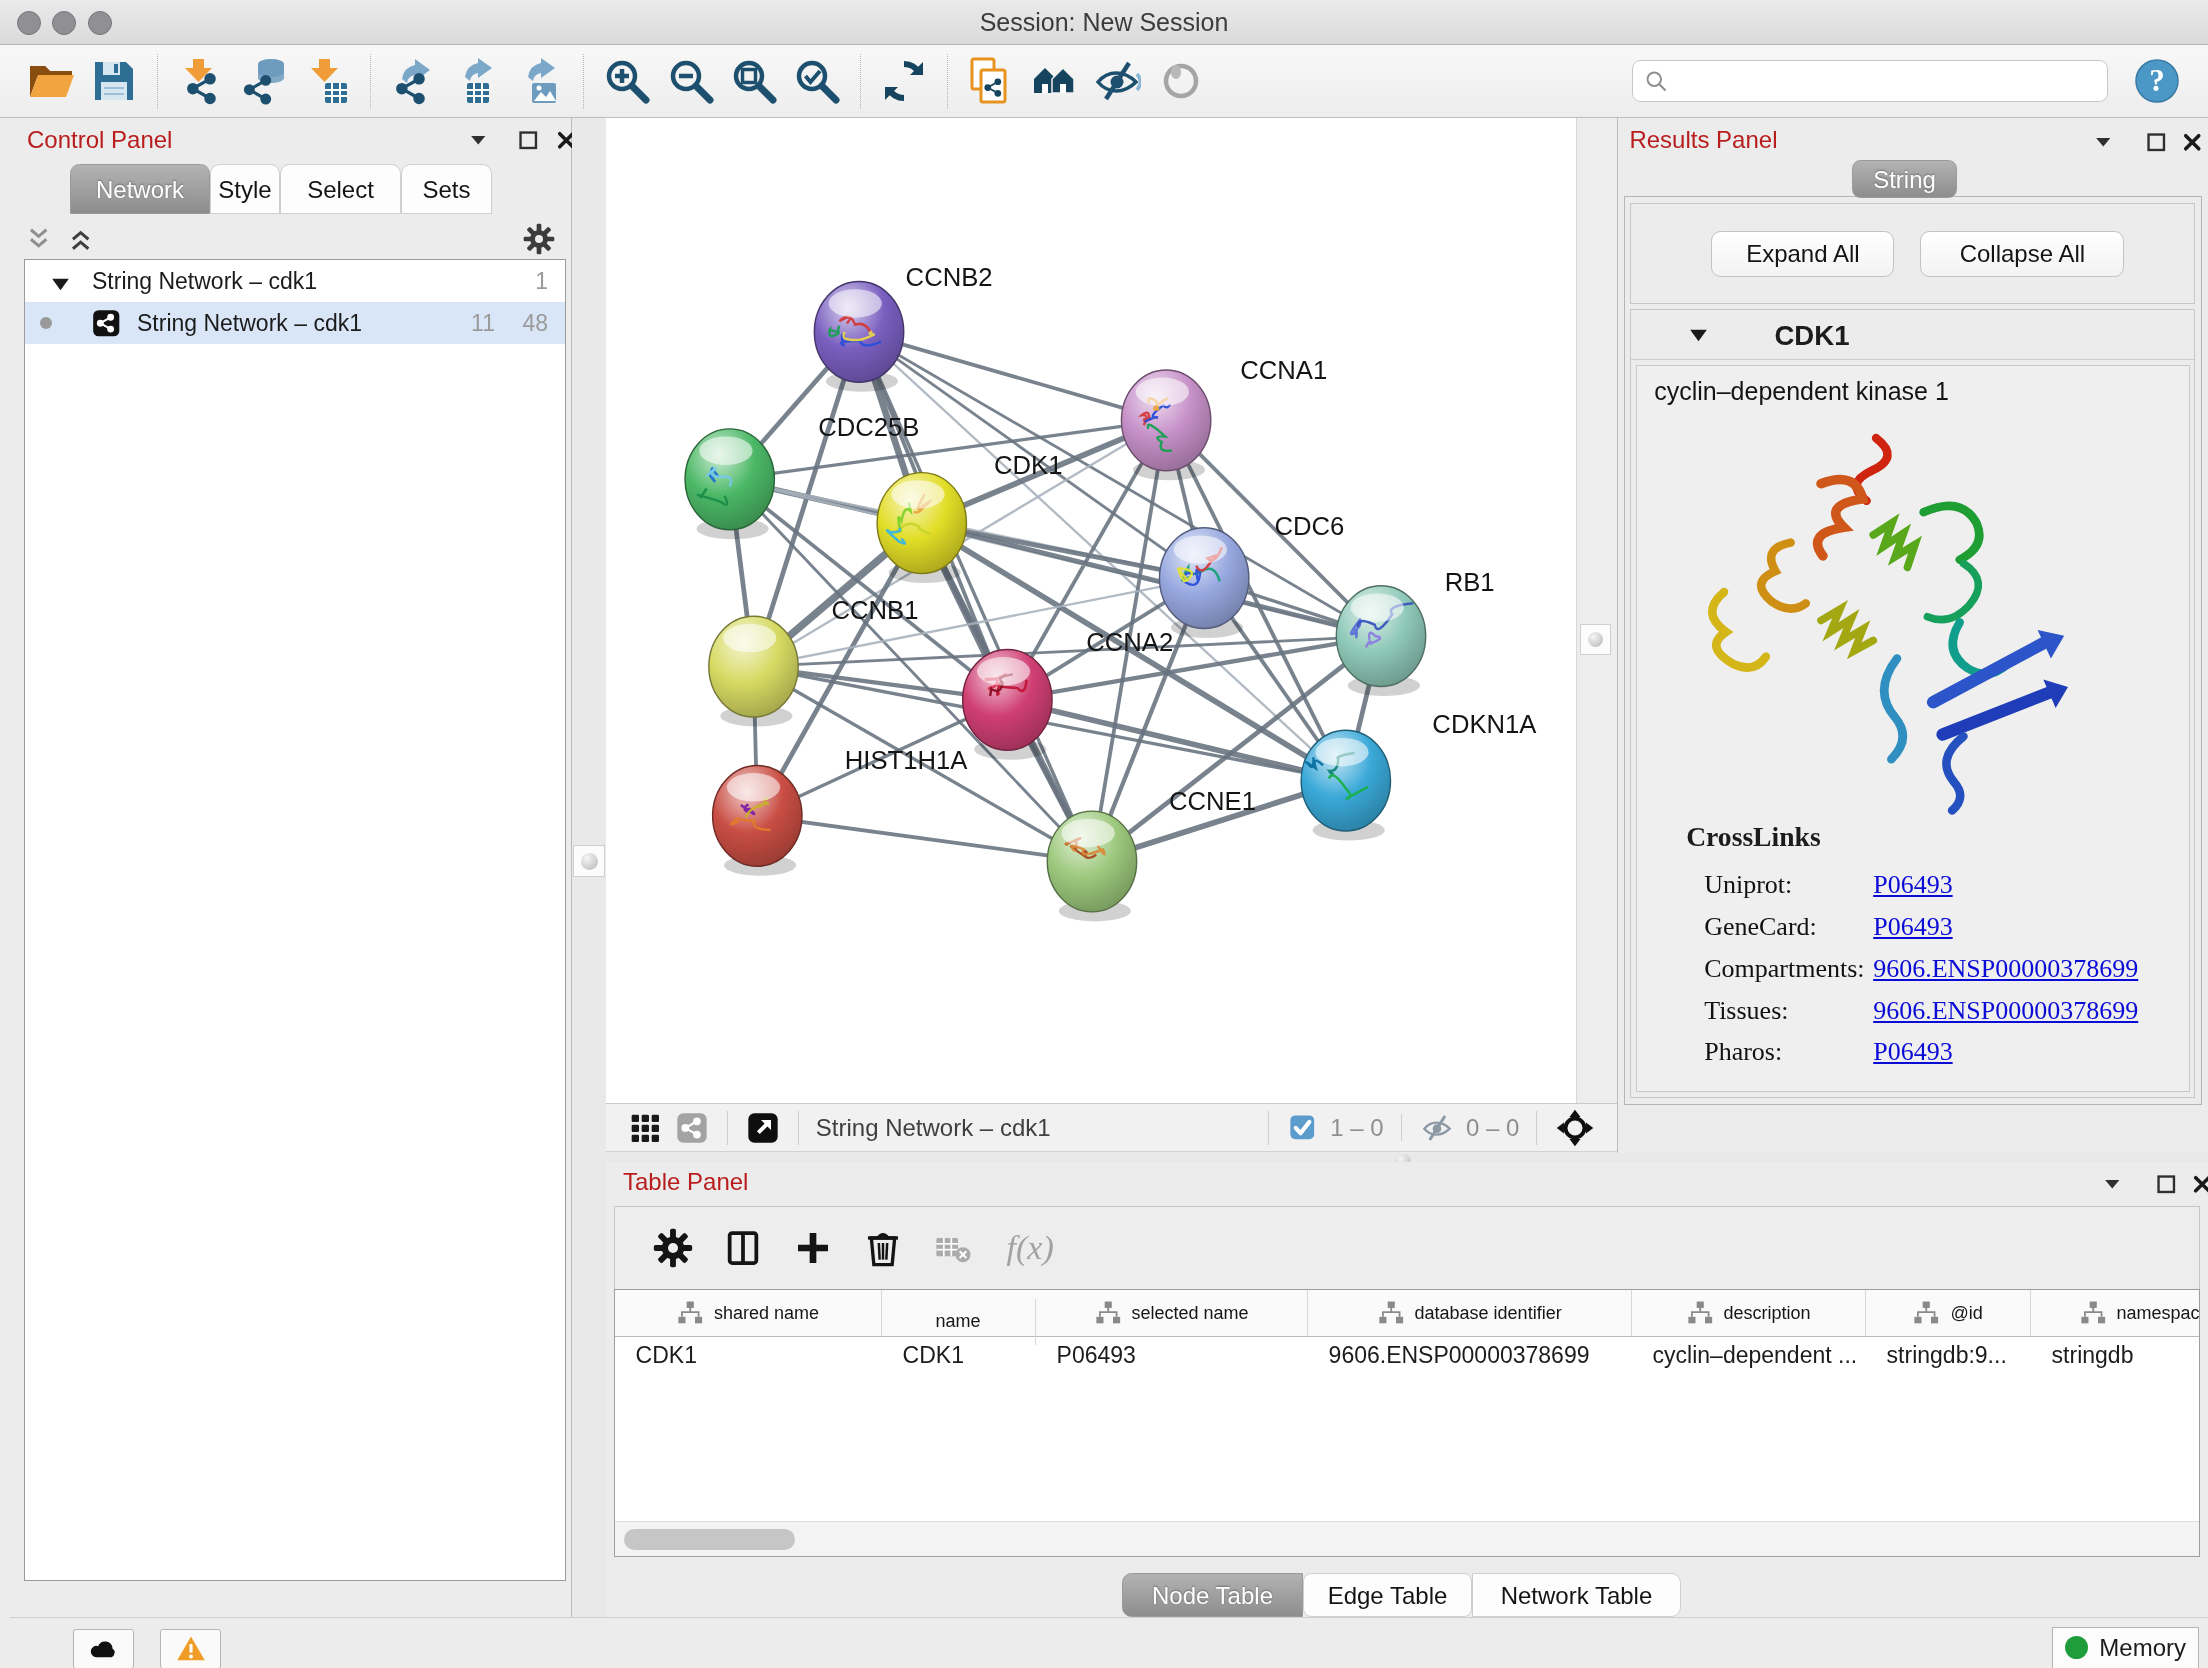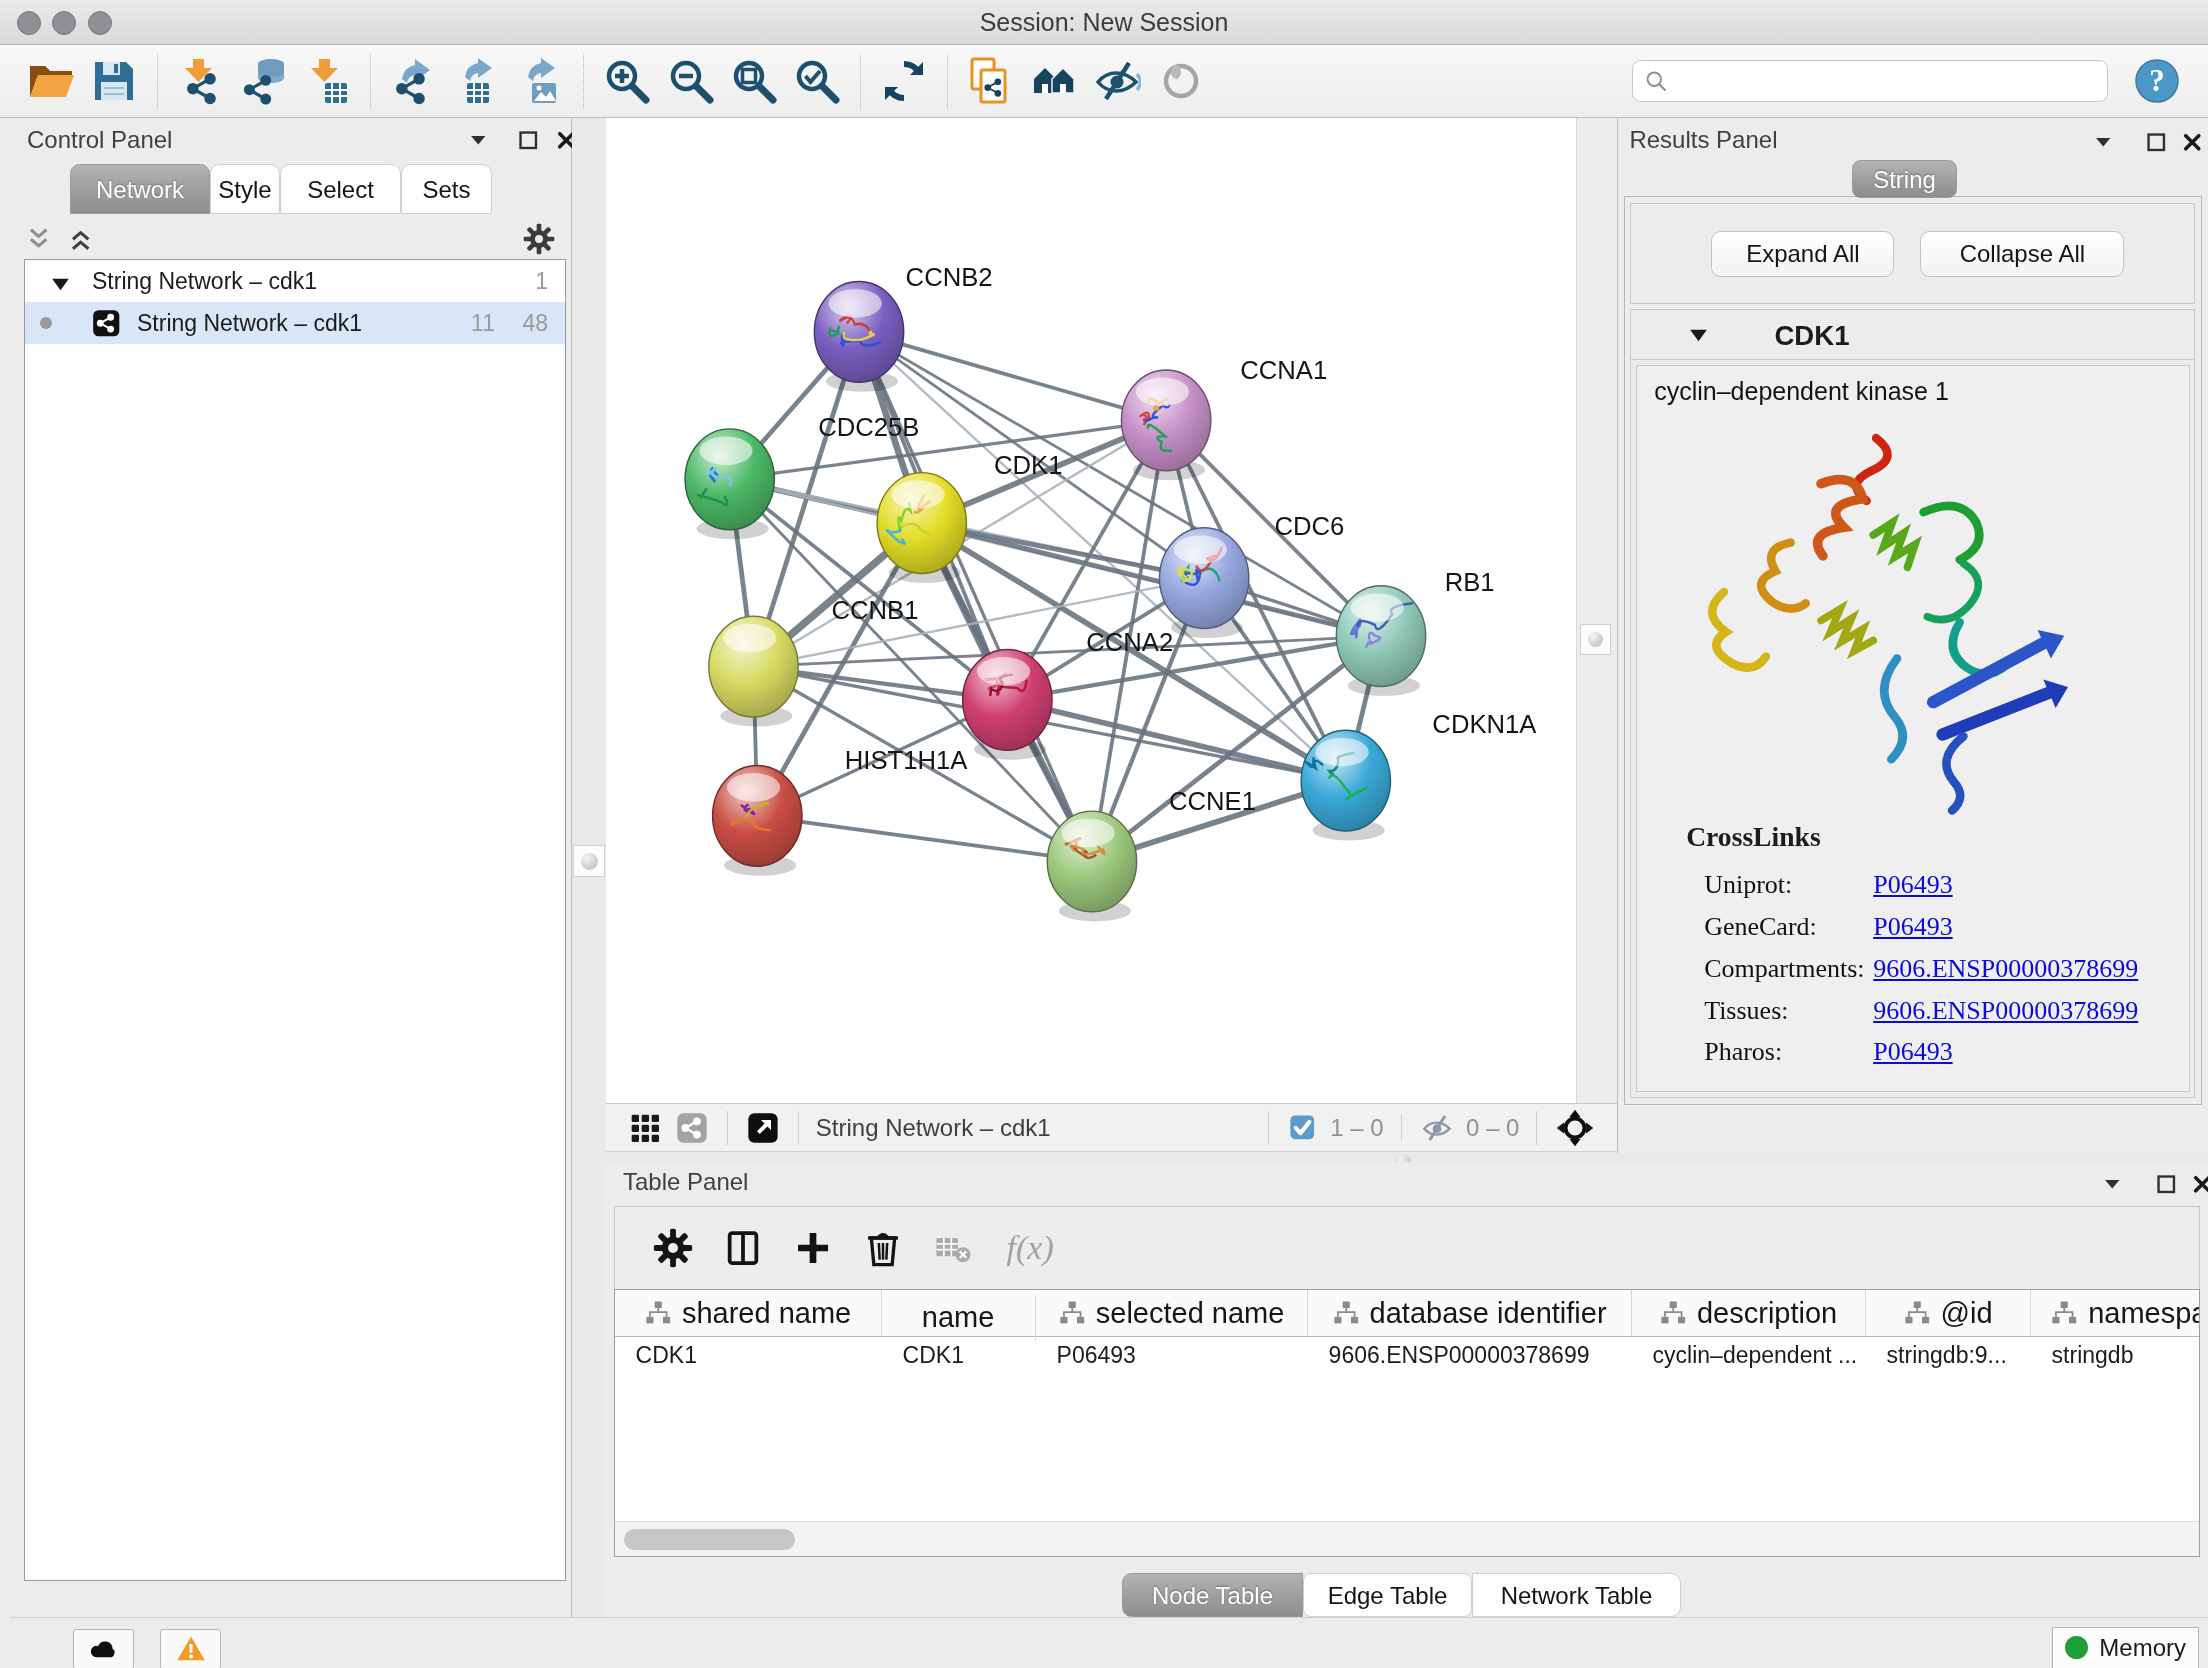--- a/index.html
+++ b/index.html
@@ -18,21 +18,21 @@
     display:flex;align-items:center;padding:0 19px;}
   .tbrow{display:flex;align-items:center;}
   .tbicon{width:48px;height:48px;margin:0 7.6px;display:inline-flex;}
   .tbsep{width:0;height:55px;border-left:1.9px dotted #b5b5b5;margin:0 11.4px;}
   .searchbox{margin-left:auto;width:476px;height:42px;background:#fff;border:1.9px solid #c7c7c7;
     border-radius:8.6px;display:flex;align-items:center;padding:0 9.5px;box-sizing:border-box;}
   .searchbox .sicon{width:27px;height:27px;flex:0 0 auto;}
   .searchbox input{border:none;outline:none;flex:1;font-size:23px;font-family:inherit;background:transparent;}
   .helpbtn{width:48px;height:48px;margin-left:25px;}
   
-  .panel-title{font-size:24px;color:#404040;}
+  .panel-title{font-size:24px;color:#b91c1c;}
   .pico{width:28.5px;height:28.5px;display:inline-block;}
   
   .control-panel{position:absolute;left:0;top:118px;width:571px;height:1499px;background:#ececec;border-right:1px solid #bdbdbd;}
   .cp-head{position:absolute;left:0;top:0;width:100%;height:42px;}
   .cp-head .panel-title{position:absolute;left:27px;top:7.6px;}
   .tabrow{position:absolute;display:flex;}
   .tab{height:50px;line-height:50px;text-align:center;font-size:24px;background:#fdfdfd;color:#141414;
     border:1px solid #cfcfcf;border-radius:9.5px 9.5px 0 0;box-sizing:border-box;}
   .tab.active{background:linear-gradient(#b3b3b3,#8d8d8d);color:#fff;border-color:#9a9a9a;
     text-shadow:0 -1px 1.9px rgba(0,0,0,.35);}
@@ -77,21 +77,21 @@
   
   .table-panel{position:absolute;left:606px;top:1162px;width:1603px;height:455px;background:#ececec;}
   .tp-toolbar{position:absolute;left:7.6px;top:44px;width:1586px;height:84px;box-sizing:border-box;
     background:#ededed;border:1px solid #c6c6c6;display:flex;align-items:center;padding:0 23px;}
   .tp-ic{width:40px;height:40px;margin:0 15px;display:inline-flex;}
   .fx{font-family:"Liberation Serif",serif;font-style:italic;font-size:34px;color:#a2a2a2;margin-left:19px;}
   .tablebox{position:absolute;left:7.6px;top:127px;width:1586px;height:268px;background:#fff;
     border:1px solid #9e9e9e;box-sizing:border-box;overflow:hidden;}
   .thead{position:absolute;left:0;top:0;height:46px;white-space:nowrap;border-bottom:1px solid #b9b9b9;background:#fafafa;}
   .thcell{display:inline-flex;align-items:center;justify-content:center;height:46px;box-sizing:border-box;
-    border-right:1px solid #d8d8d8;font-size:29px;color:#161616;}
+    border-right:1px solid #d8d8d8;font-size:18px;color:#161616;}
   .thcell .cicon{width:28.5px;height:28.5px;margin-right:9.5px;flex:0 0 auto;}
   .trow{position:absolute;left:0;top:47px;height:38px;white-space:nowrap;}
   .tdcell{display:inline-block;height:38px;line-height:36px;font-size:23px;box-sizing:border-box;padding-left:21px;overflow:hidden;}
   .hscroll{position:absolute;left:0;bottom:0;width:100%;height:34px;background:#f3f3f3;border-top:1px solid #dcdcdc;}
   .hthumb{position:absolute;left:9.5px;top:6.7px;width:171px;height:21px;border-radius:10.5px;background:#c6c6c6;}
   .tbl-tabs{position:absolute;left:516px;top:411px;display:flex;}
   .tbl-tabs .tab{border-radius:8px;}
   .tbl-tabs .tab:first-child{border-radius:9.5px 0 0 9.5px;}
   .tbl-tabs .tab:last-child{border-radius:0 9.5px 9.5px 0;}
   

